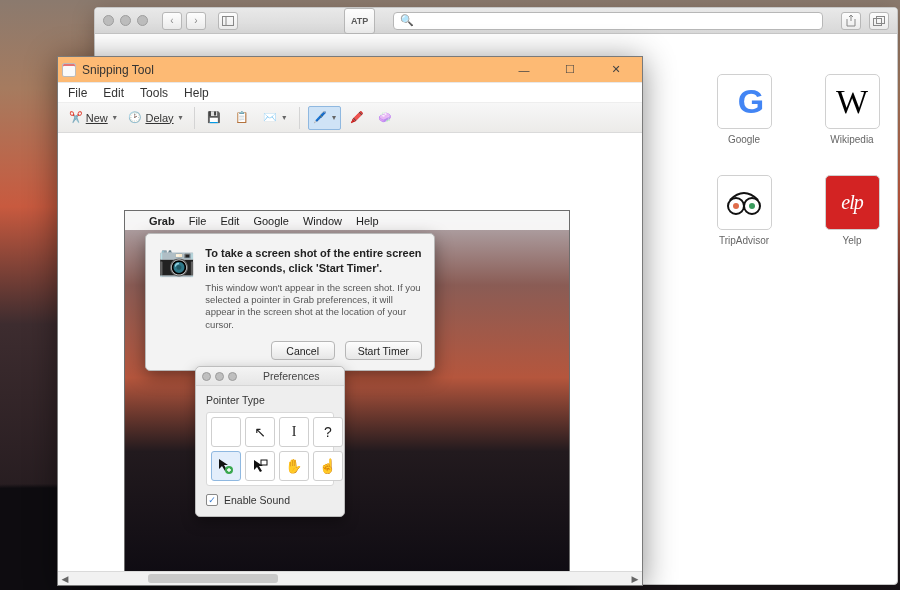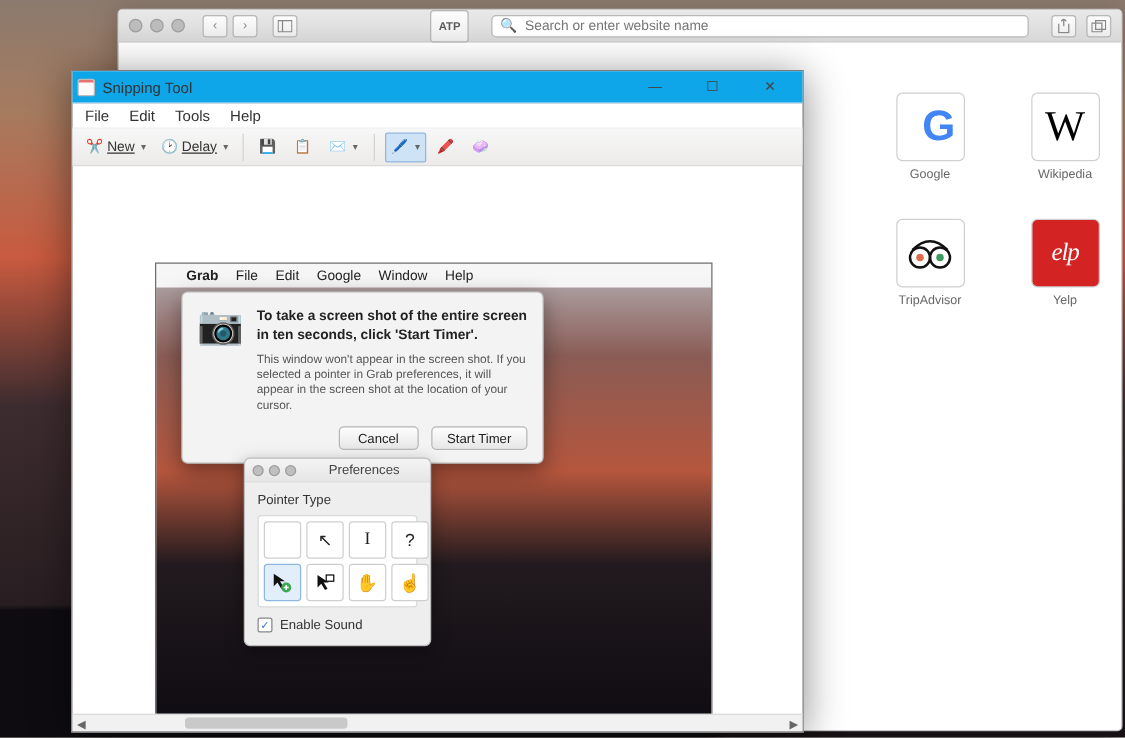--- a/index.html
+++ b/index.html
@@ -55,21 +55,21 @@
   .fav-label2{ font-size:10px; color:#666; }
   .yelp-tile { background:#d32323; color:#fff; font-family:Georgia,serif; font-size:20px; font-style:italic; letter-spacing:-1px;}
 
   
   .snip {
     position:absolute; left:57px; top:56px; width:586px; height:530px;
     background:#fff; border:1px solid #7a7a7a;
     box-shadow:0 4px 30px rgba(0,0,0,.45);
     display:flex; flex-direction:column;
   }
-  .snip-title { height:26px; background:#0ea5e9; display:flex; align-items:center;
+  .snip-title { height:26px; background:#fdba74; display:flex; align-items:center;
     border-bottom:1px solid #e8e8e8; padding:0 4px;}
   .snip-title-left { display:flex; align-items:center; gap:6px; font-size:12px; color:#333;}
   .snip-title-icon { width:14px; height:14px; border:1px solid #bcbcbc; border-radius:2px;
     box-shadow:inset 0 2px 0 #e57373; background:#fafafa;}
   .snip-title-ctrls { margin-left:auto; display:flex; gap:18px; padding-right:8px;}
   .win-btn { width:28px; height:20px; display:flex; align-items:center; justify-content:center;
     color:#444; font-size:11px; }
   .snip-menu { height:20px; display:flex; gap:12px; padding:0 8px; font-size:12px; color:#333;
     border-bottom:1px solid #eee; align-items:center;}
   .snip-menu span { padding:1px 2px; }
@@ -154,21 +154,20 @@
     </div>
     <div class="sq" style="margin-left:6px">
       <svg width="12" height="10" viewBox="0 0 12 10">
           <rect x="0.5" y="0.5" width="11" height="9" fill="none" stroke="#888"></rect>
           <line x1="4" y1="0.5" x2="4" y2="9.5" stroke="#888"></line>
         </svg>
     </div>
     <div class="pill" style="margin-left:100px; padding:12px 6px; font-size:9px; color:#5a5a5a; font-weight:bold;">ATP</div>
     <div class="urlbar">
       <span class="search-glyph">🔍</span>
-      <input placeholder="Search or enter website name" style="">
     </div>
     <div class="right-btns">
       <div class="sq">
         <svg width="10" height="12" viewBox="0 0 10 12">
             <path d="M5 0 L5 6 M3 2 L5 0 L7 2 M1 4 v7 h8 v-7" fill="none" stroke="#888"></path>
           </svg>
       </div>
       <div class="sq">
         <svg width="12" height="10" viewBox="0 0 12 10">
             <rect x="0.5" y="2.5" width="8" height="7" fill="none" stroke="#888"></rect>

